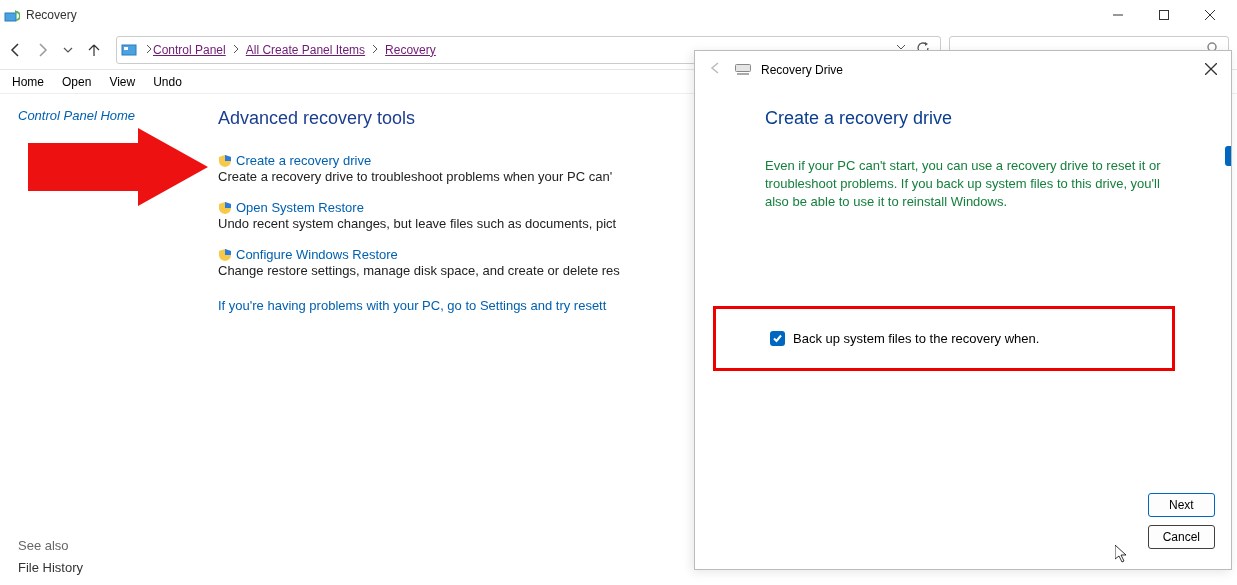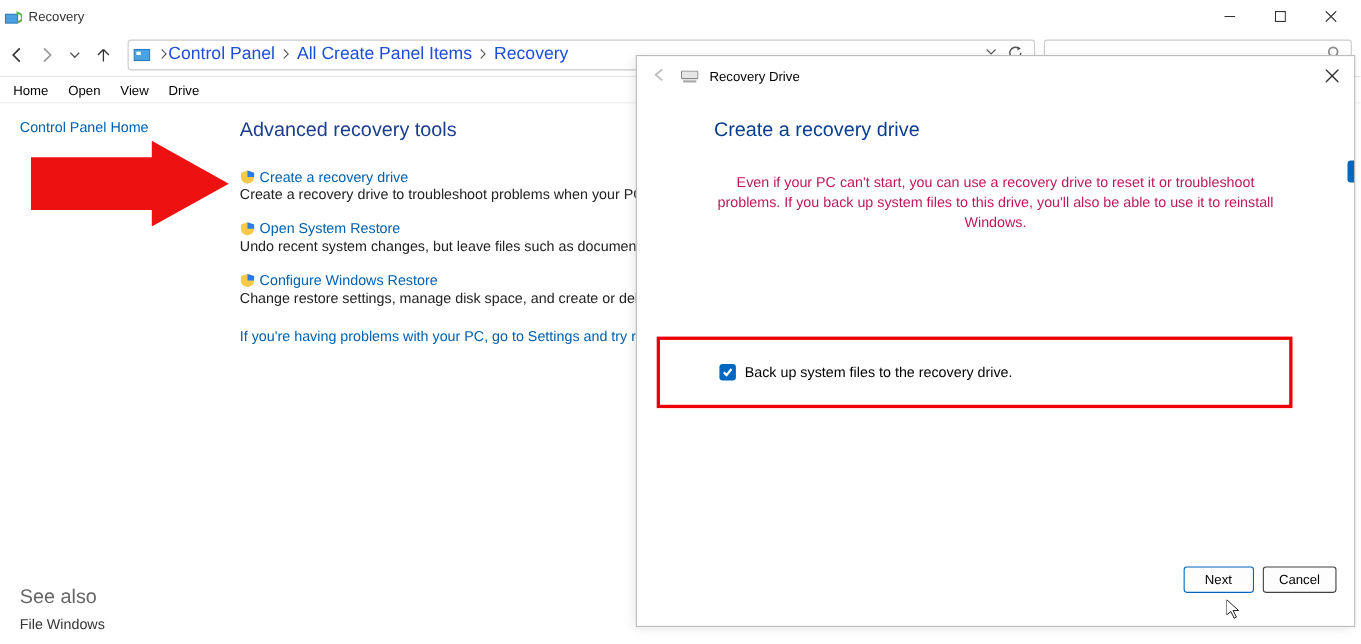--- a/index.html
+++ b/index.html
@@ -11,63 +11,63 @@
     .title-text { flex: 1; font-size: 12px; color: #333; }
     .win-controls { display: flex; }
     .win-btn { width: 46px; height: 30px; display: flex; align-items: center; justify-content: center; }
     
     
     .navbar { height: 40px; display: flex; align-items: center; padding: 0 8px; gap: 8px; border-bottom: 1px solid #e5e5e5; }
     .nav-arrows { display: flex; align-items: center; gap: 10px; margin-right: 6px; }
     .nav-arrow { width: 16px; display: flex; align-items: center; justify-content: center; color: #555; }
     .breadcrumb-box { flex: 1; height: 28px; border: 1px solid #ccc; border-radius: 3px; display: flex; align-items: center; padding: 0 4px; background: #fff; }
     .crumb-icon { margin-right: 8px; display:flex; }
-    .crumb { color: #1d4ed8; font-size: 16px; }
+    .crumb { color: #701a75; font-size: 12px; text-decoration: underline; }
     .crumb-sep { margin: 0 6px; color: #555; }
     .crumb-end { display: flex; margin-left: auto; gap: 10px; padding-right: 6px; }
     .search-box { width: 280px; height: 28px; border: 1px solid #ccc; border-radius: 3px; display: flex; align-items: center; justify-content: flex-end; padding: 0 8px; }
 
     
     .menubar { height: 24px; display: flex; align-items: center; padding: 0 4px; gap: 2px; border-bottom: 1px solid #eee; }
     .menu-item { padding: 2px 8px; font-size: 12px; }
 
     
     .content { display: flex; height: calc(585px - 30px - 40px - 24px); }
-    .sidebar { width: 218px; padding: 14px 18px; }
+    .sidebar { width: 218px; padding: 14px 18px; font-style: italic; }
     .sidebar a { color: #0060b0; text-decoration: none; font-size: 13px; display: block; }
-    .see-also { position: absolute; bottom: 32px; left: 18px; font-size: 18px; color: #666; }
+    .see-also { position: absolute; bottom: 32px; left: 18px; font-size: 13px; color: #666; }
     .file-history { position: absolute; bottom: 10px; left: 18px; font-size: 13px; color: #333; }
     
     .main { flex: 1; padding: 14px 0 0 0; }
     .main h1 { font-size: 18px; font-weight: 400; color: #1c3e8f; margin-bottom: 24px; }
     .tool { margin-bottom: 16px; }
     .tool-head { display: flex; align-items: center; gap: 4px; }
     .tool-link { color: #0060b0; font-size: 13px; }
     .tool-desc { color: #222; font-size: 13px; margin-top: 1px; }
     .reset-link { color: #0060b0; font-size: 13px; }
 
     
     .red-arrow { position: absolute; left: 28px; top: 128px; }
 
     
-    .dialog { position: absolute; right: 5px; top: 50px; width: 654px; height: 520px; background: #fff; border: 1px solid #bbb; box-shadow: -2px 2px 10px rgba(0,0,0,0.1); }
+    .dialog { position: absolute; right: 5px; top: 50px; width: 538px; height: 520px; background: #fff; border: 1px solid #bbb; box-shadow: -2px 2px 10px rgba(0,0,0,0.1); }
     .dialog-close { position: absolute; right: 8px; top: 6px; font-size: 16px; width: 24px; height: 24px; display: flex; align-items: center; justify-content: center; }
     .dialog-header { display: flex; align-items: center; gap: 10px; padding: 10px 14px; }
     .dialog-back { width: 16px; color: #888; }
     .dialog-icon { display:flex; }
     .dialog-title { font-size: 12px; }
     .dialog-body { padding: 20px 70px 0 70px; }
     .dialog-h1 { font-size: 18px; font-weight: 400; color: #0b3e8f; margin-bottom: 28px; }
-    .dialog-text { font-size: 13px; color: #be185d; line-height: 1.4; text-align: center; }
+    .dialog-text { font-size: 13px; color: #15803d; line-height: 1.4; }
     .checkbox-area { margin-top: 94px; }
     .red-box { border: 3px solid #e00; padding: 22px 6px 22px 6px; margin-left: -52px; margin-right: -14px; }
     .chk-row { display: flex; align-items: center; gap: 8px; padding-left: 48px; }
     .chk { width: 15px; height: 15px; background: #0067c0; border-radius: 3px; display: flex; align-items: center; justify-content: center; }
     .chk-label { font-size: 13px; }
-    .dialog-footer { position: absolute; bottom: 30px; right: 16px; display: flex; gap: 8px; }
+    .dialog-footer { position: absolute; bottom: 20px; right: 16px; display: flex; gap: 8px; flex-direction: column; }
     .btn { min-width: 64px; height: 24px; border: 1px solid #404040; border-radius: 3px; background: #fdfdfd; font-size: 12px; display: flex; align-items: center; justify-content: center; padding: 0 14px; }
     .btn.primary { border: 1.5px solid #0067c0; }
     .cursor { position: absolute; bottom: 3px; right: 100px; }
 
     .shield-icon { display: inline-flex; }
     .right-edge { position: absolute; right: 0; top: 95px; width: 6px; height: 20px; background: #0067c0; border-radius: 3px 0 0 3px; }
   </style>
 </head>
 <body>
 
@@ -157,21 +157,21 @@
           <circle cx="6" cy="6" r="4" fill="none" stroke="#888" stroke-width="1.5"></circle>
           <line x1="9" y1="9" x2="13" y2="13" stroke="#888" stroke-width="1.5"></line>
         </svg></span>
   </div>
 </div>
 
 <div class="menubar">
   <span class="menu-item">Home</span>
   <span class="menu-item">Open</span>
   <span class="menu-item">View</span>
-  <span class="menu-item">Drive</span>
+  <span class="menu-item">Undo</span>
 </div>
 
 <div class="content">
   <div class="sidebar">
     <a>Control Panel Home</a>
   </div>
   <div class="main">
     <h1>Advanced recovery tools</h1>
 
     <div class="tool">
@@ -214,21 +214,21 @@
     </div>
 
     <div style="margin-top:20px;">
       <span class="reset-link">If you're having problems with your PC, go to Settings and try resett</span>
     </div>
 
   </div>
 </div>
 
 <div class="see-also">See also</div>
-<div class="file-history">File Windows</div>
+<div class="file-history">File History</div>
 
 <div class="red-arrow">
   <svg width="180" height="78" viewBox="0 0 180 78">
     <polygon points="0,15 110,15 110,0 180,39 110,78 110,63 0,63" fill="#e11"></polygon>
   </svg>
 </div>
 
 <div class="dialog">
   <div class="dialog-close">
     <svg width="12" height="12" viewBox="0 0 12 12">
@@ -252,21 +252,21 @@
     <div class="dialog-h1">Create a recovery drive</div>
     <div class="dialog-text">Even if your PC can't start, you can use a recovery drive to reset it or troubleshoot problems. If you back up system files to this drive, you'll also be able to use it to reinstall Windows.</div>
     <div class="checkbox-area">
       <div class="red-box">
         <div class="chk-row">
           <span class="chk">
               <svg width="11" height="11" viewBox="0 0 11 11">
                 <path d="M2 5.5 L4.5 8 L9 2.5" fill="none" stroke="#fff" stroke-width="2"></path>
               </svg>
             </span>
-          <span class="chk-label">Back up system files to the recovery drive.</span>
+          <span class="chk-label">Back up system files to the recovery when.</span>
         </div>
       </div>
     </div>
   </div>
   <div class="dialog-footer">
     <div class="btn primary">Next</div>
     <div class="btn">Cancel</div>
   </div>
   <div class="cursor">
     <svg width="16" height="18" viewBox="0 0 16 18">

